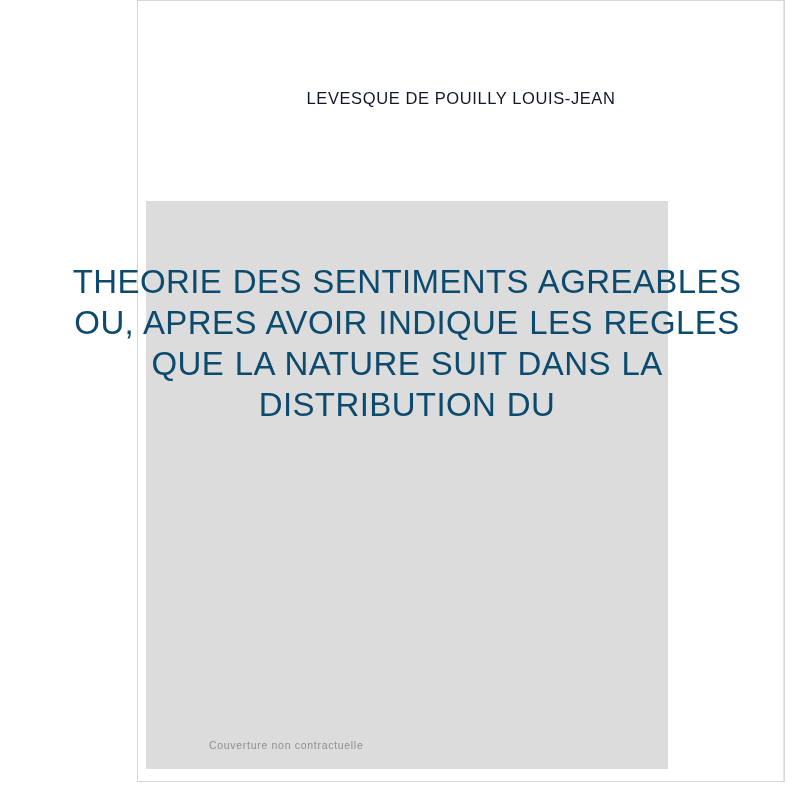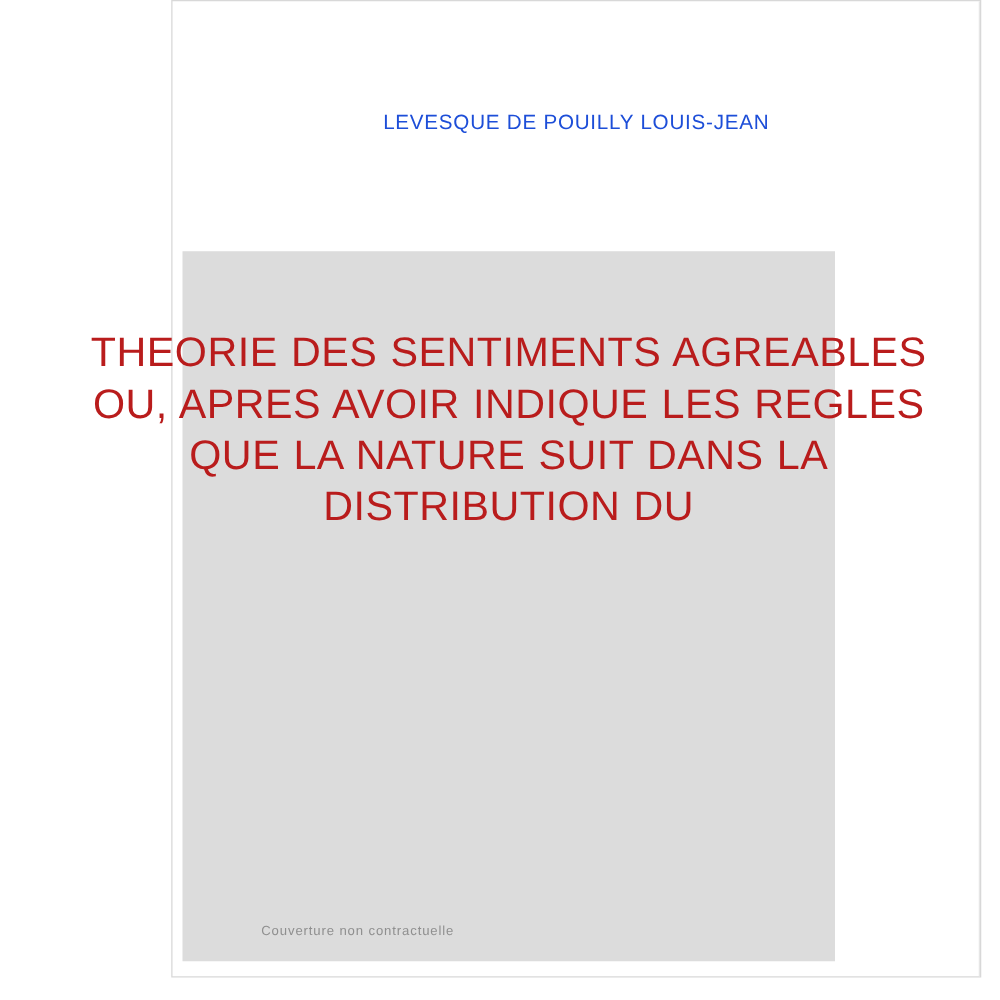--- a/index.html
+++ b/index.html
@@ -32,40 +32,40 @@
   }
   
   .author {
     position: absolute;
     left: 0;
     top: 88px;
     width: 100%;
     text-align: center;
     font-size: 16.5px;
     letter-spacing: 0.6px;
-    color: #1d4ed8;
+    color: #0f172a;
     font-family: "Liberation Sans", sans-serif;
     white-space: nowrap;
   }
   
   .title-block {
     position: absolute;
     left: 8px;
     top: 200px;
     width: 522px;
     height: 568px;
     background: #dcdcdc;
   }
   .title-text {
     position: absolute;
     left: -100px;
     top: 60px;
     width: 722px;
     text-align: center;
-    color: #b91c1c;
+    color: #0c4a6e;
     font-size: 33px;
     line-height: 41px;
     letter-spacing: 0.4px;
     font-family: "Liberation Sans", sans-serif;
     font-weight: 400;
     word-spacing: 1px;
   }
   .disclaimer {
     position: absolute;
     left: 20px;

